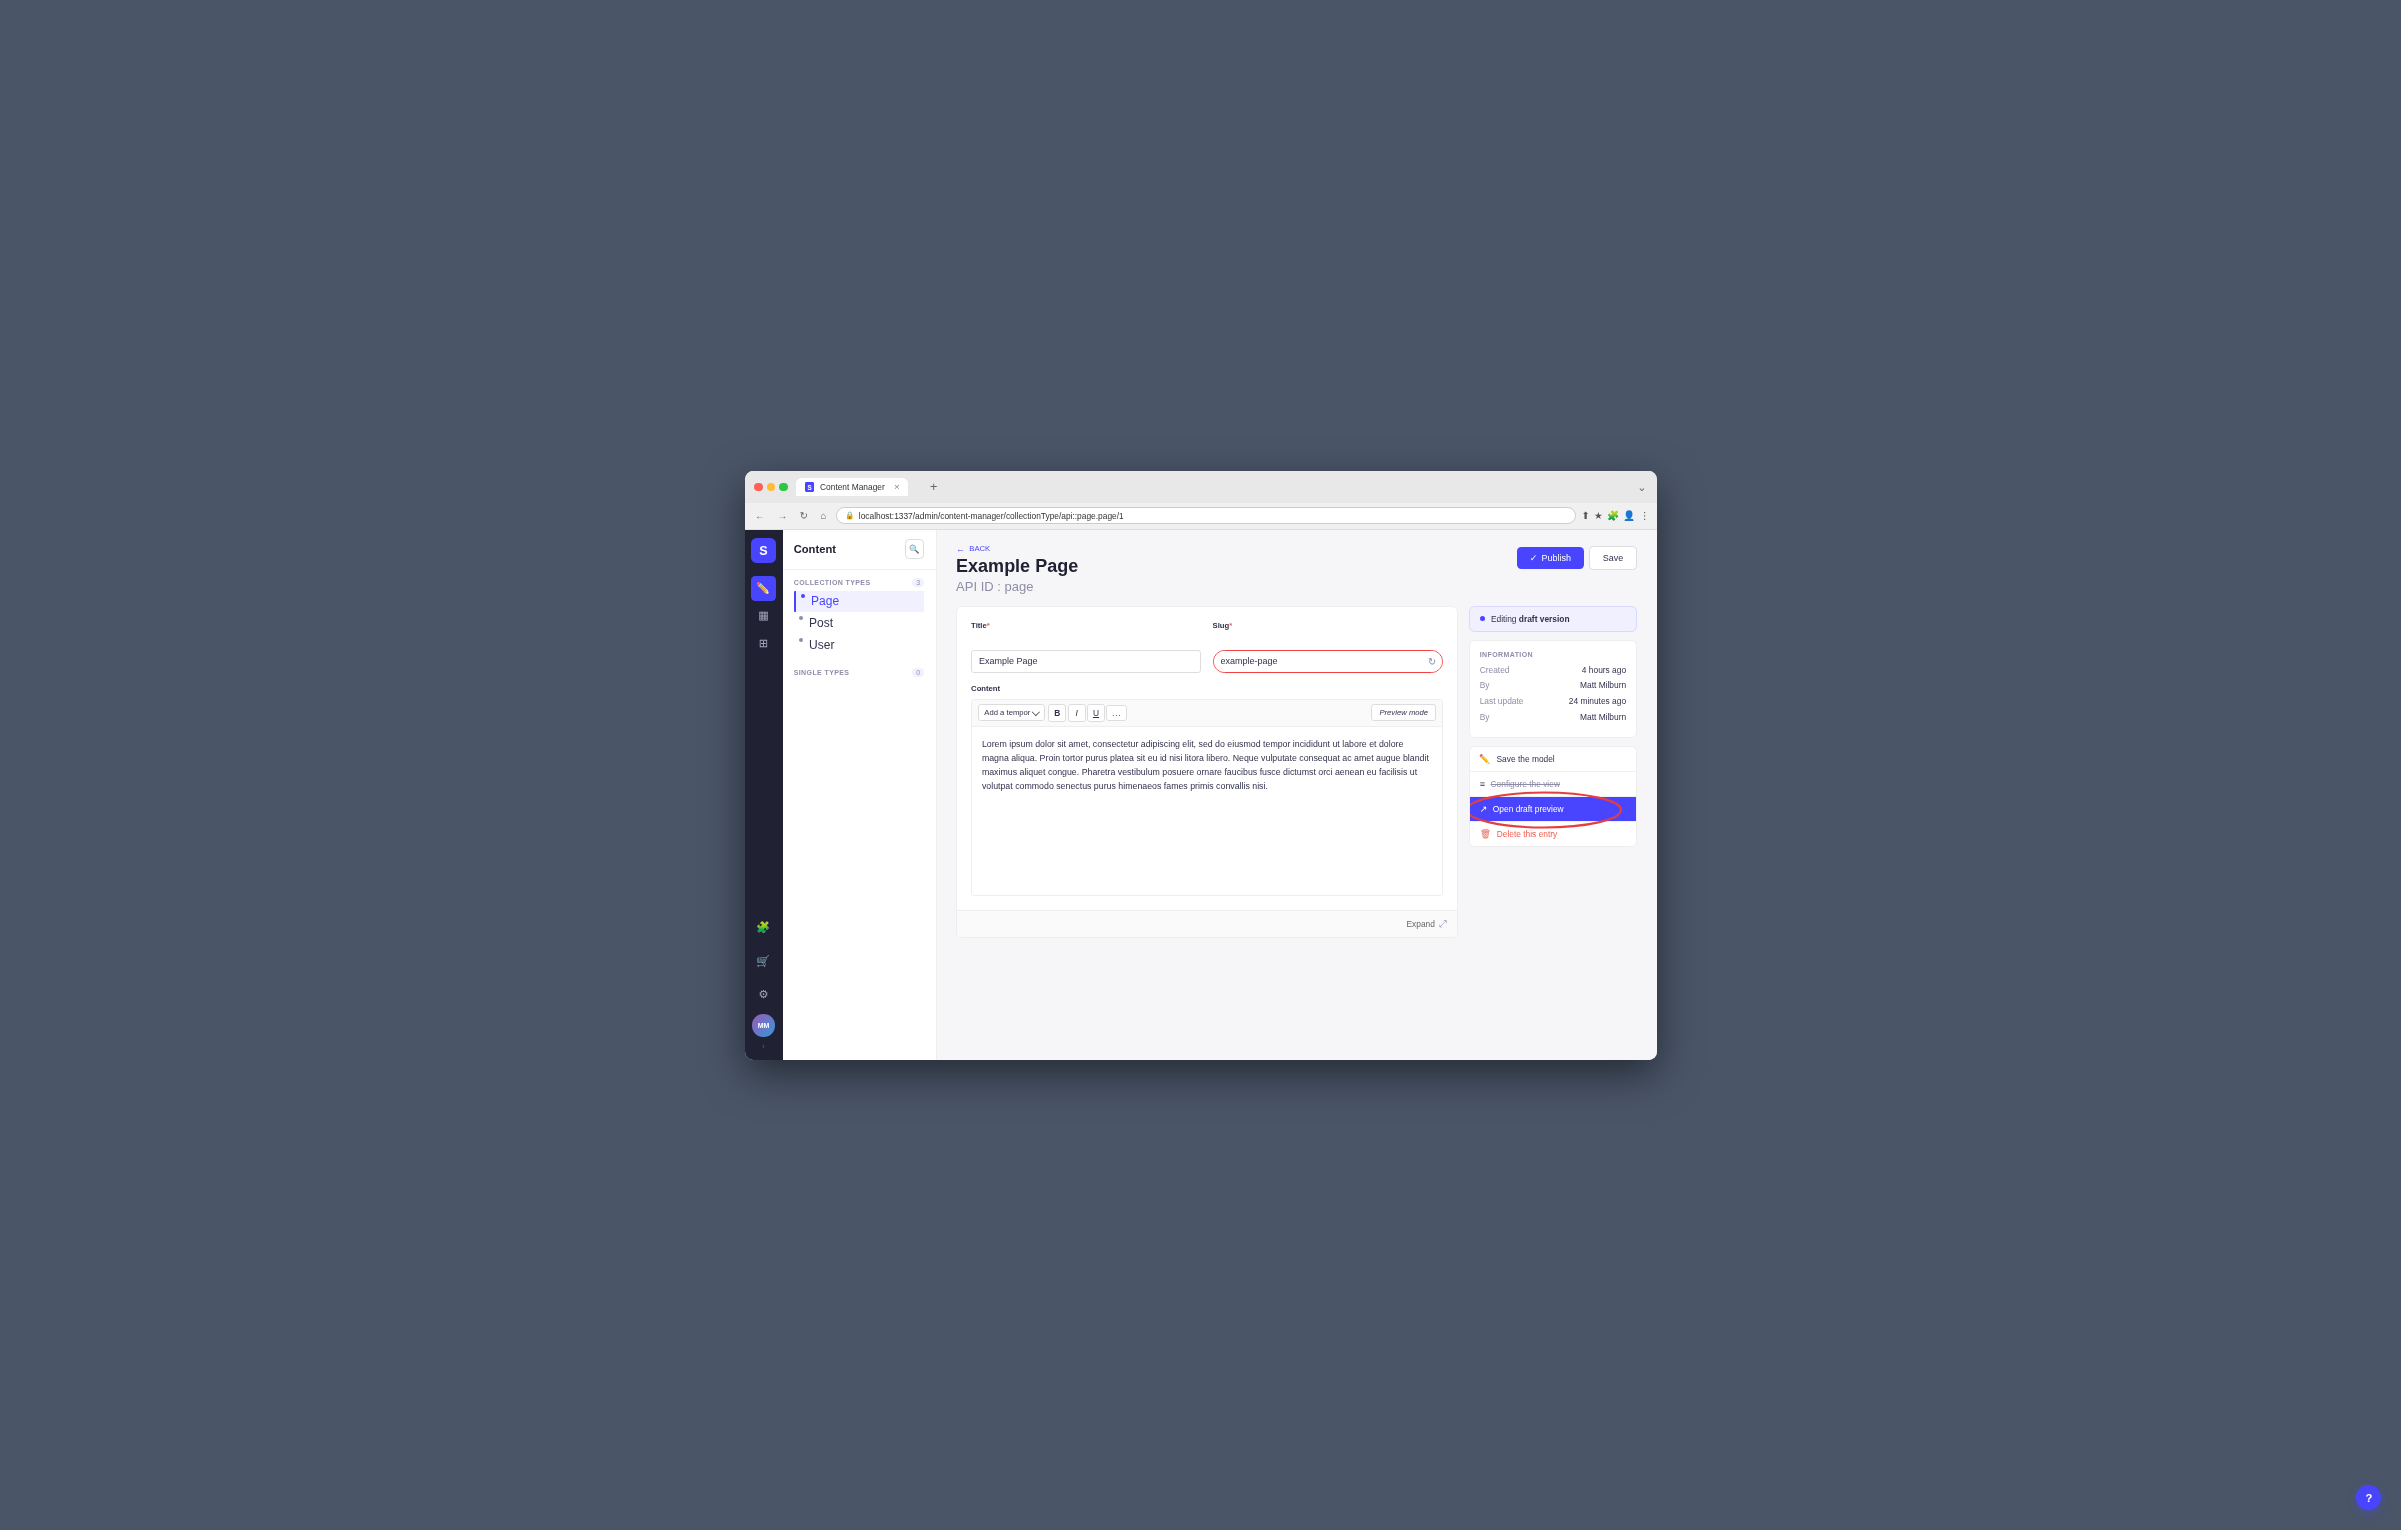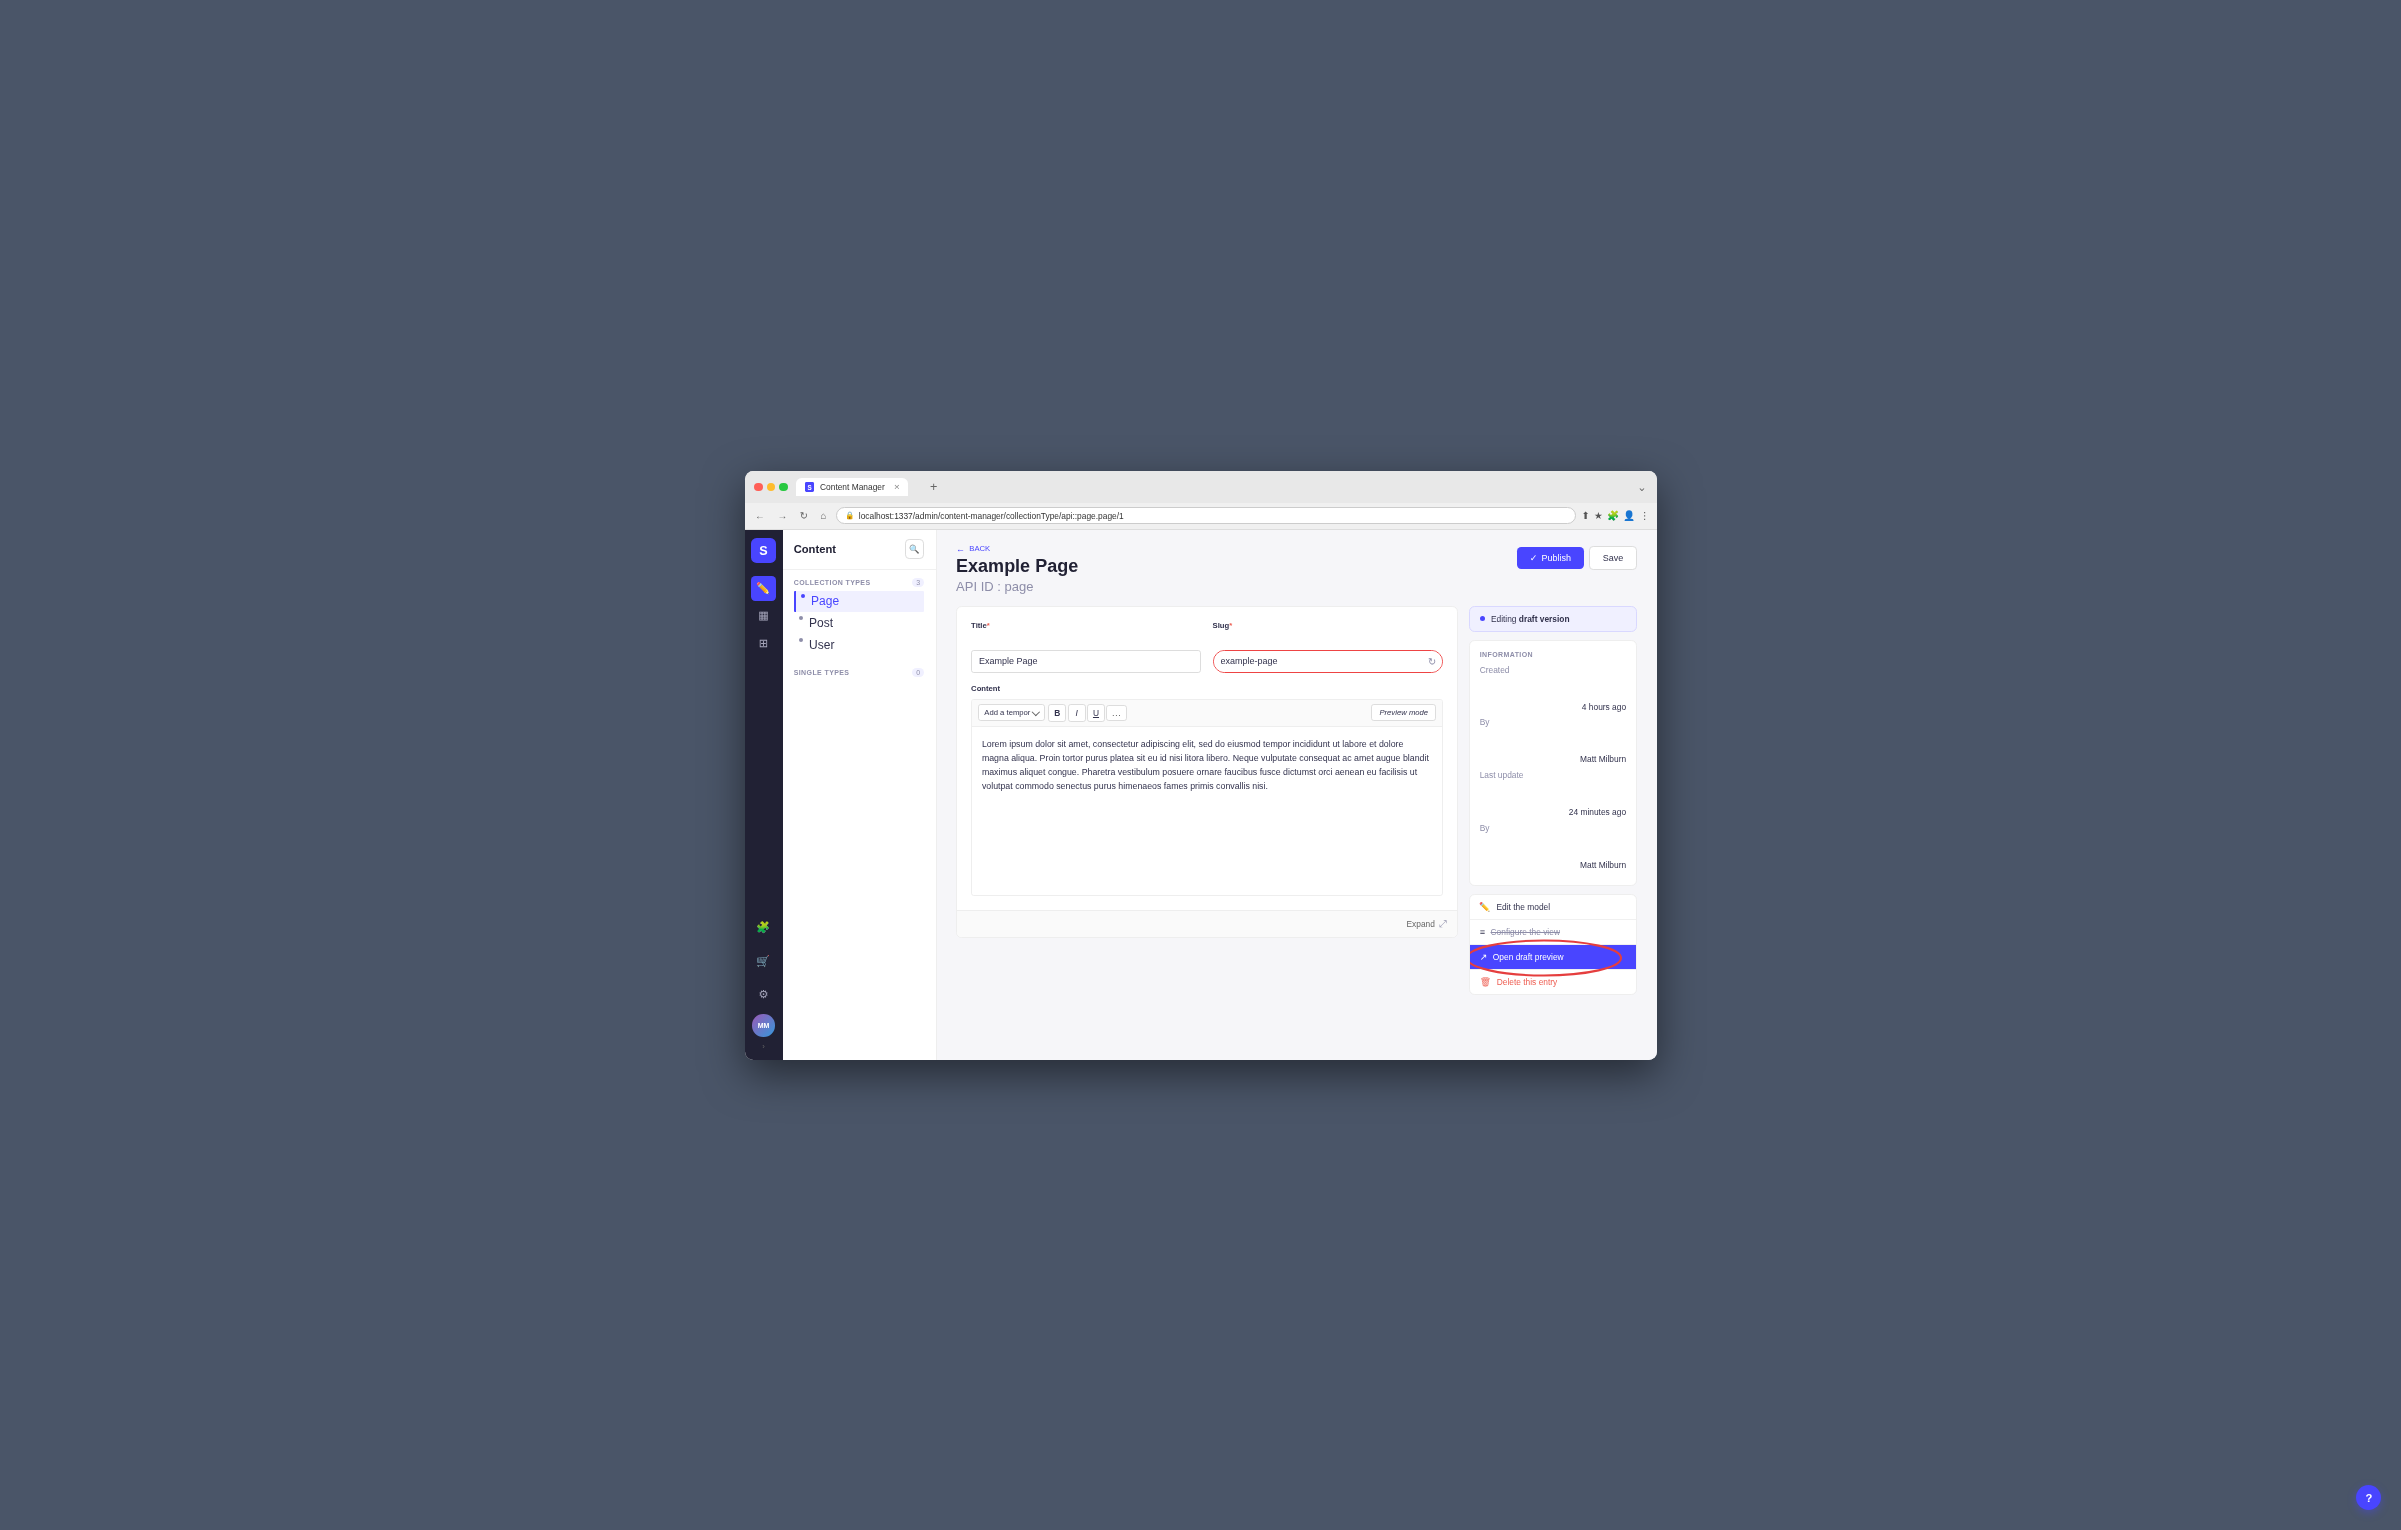--- a/index.html
+++ b/index.html
@@ -534,21 +534,21 @@
       letter-spacing: 0.4px;
       margin-bottom: 7px;
     }
     .info-row {
       display: flex;
       justify-content: space-between;
       margin-bottom: 5.6px;
       font-size: 8.4px;
     }
     .info-key { color: #8e8ea9; font-weight: 500; }
-    .info-val { color: #32324d; text-align: right; margin-top: 37px; }
+    .info-val { color: #32324d; text-align: right; }
     .actions-panel {
       background: white;
       border: 0.7px solid #eee;
       border-radius: 5.6px;
       overflow: hidden;
     }
     .action-item {
       display: flex;
       align-items: center;
       gap: 5.6px;
@@ -803,21 +803,21 @@
             </div>
             <div class="info-row">
               <span class="info-key">By</span>
               <span class="info-val">Matt Milburn</span>
             </div>
           </div>
 
           <div class="actions-panel">
             <div class="action-item">
               <span class="action-icon">✏️</span>
-              <span>Edit the model</span>
+              <span>Save the model</span>
             </div>
             <div class="action-item">
               <span class="action-icon">≡</span>
               <span class="strikethrough">Configure the view</span>
             </div>
             <div class="open-draft-wrapper">
               <div class="action-item primary">
                 <span class="action-icon">↗</span>
                 <span>Open draft preview</span>
               </div>

